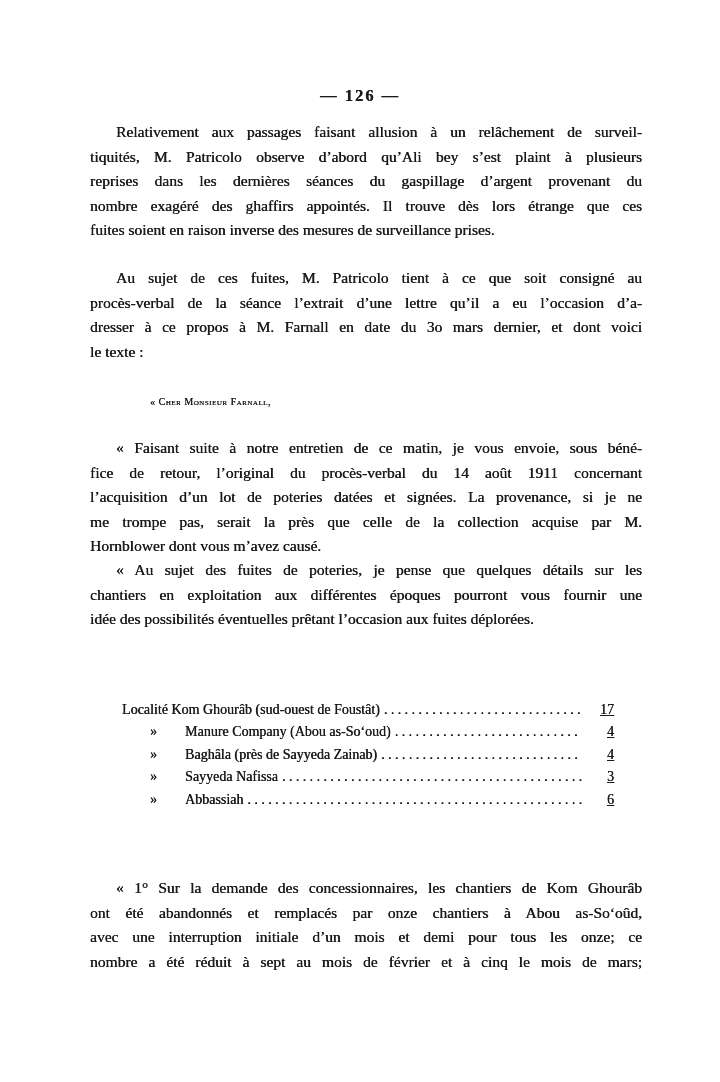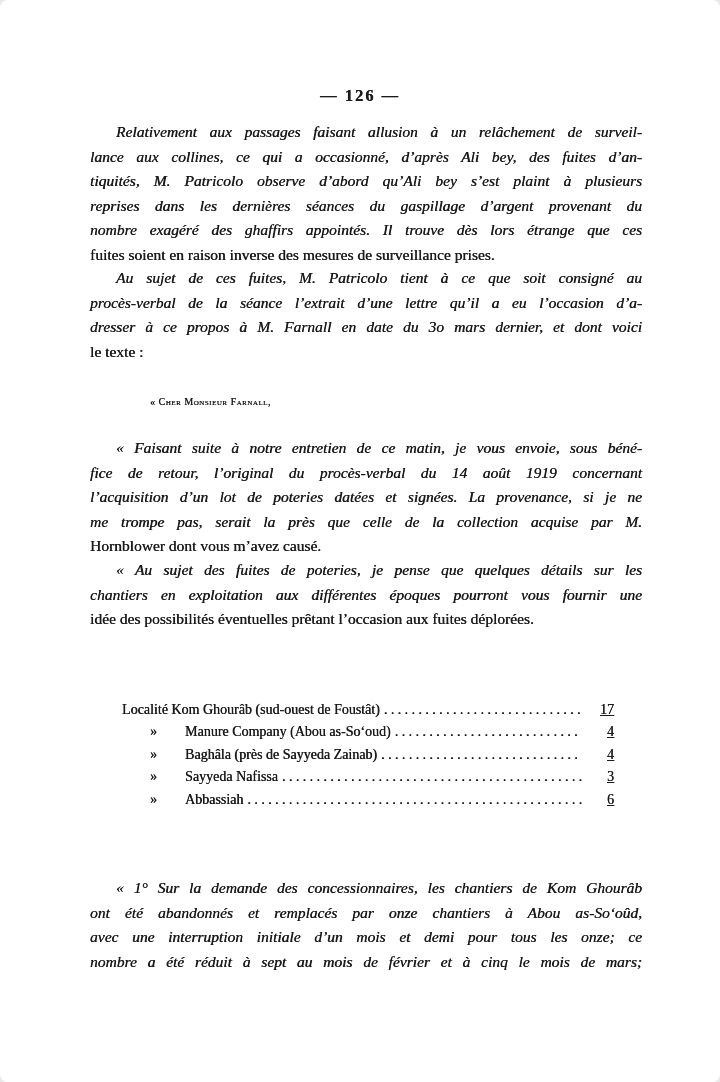--- a/index.html
+++ b/index.html
@@ -4,33 +4,32 @@
 <style>
   html,body { margin:0; padding:0; background:#e9e9e9; }
   .sheet {
     position:relative;
     width:720px; height:1082px;
     background:#ffffff;
     color:#1b1b1b;
     font-family:"Liberation Serif", serif;
     overflow:hidden;
     text-shadow:0.35px 0 0 currentColor; 
-    border-radius:8px;
   }
   .pageno {
     position:absolute; top:86px; left:0; width:720px;
     text-align:center;
     font-size:16.5px; font-weight:bold; letter-spacing:2px;
   }
   .block {
     position:absolute; left:90px; width:552px;
     font-size:15.5px; line-height:24.6px;
   }
   .line { text-align:justify; }
-  .line.fill { text-align-last:justify;font-style:italic; }
+  .line.fill { text-align-last:justify; }
   .line.ind  { text-indent:26px; }
   .salut {
     position:absolute; left:150px; width:492px;
     font-size:10px; line-height:24px;
     font-variant:small-caps; letter-spacing:0.5px;
   }
   .wtable {
     position:absolute; left:122px; width:492px;
     font-size:14px; line-height:22.4px;
   }
@@ -47,39 +46,38 @@
 </style>
 </head>
 <body>
 
 <div class="sheet">
 
   <div class="pageno">— 126 —</div>
 
   <div class="block" style="top:120px">
     <div class="line fill ind">Relativement aux passages faisant allusion à un relâchement de surveil-</div>
-    <div class="line fill">lance aux collines, ce qui a occasionné, d’après Ali bey, des fuites d’an-</div>
     <div class="line fill">tiquités, M. Patricolo observe d’abord qu’Ali bey s’est plaint à plusieurs</div>
     <div class="line fill">reprises dans les dernières séances du gaspillage d’argent provenant du</div>
     <div class="line fill">nombre exagéré des ghaffirs appointés. Il trouve dès lors étrange que ces</div>
     <div class="line">fuites soient en raison inverse des mesures de surveillance prises.</div>
   </div>
 
   <div class="block" style="top:266px">
     <div class="line fill ind">Au sujet de ces fuites, M. Patricolo tient à ce que soit consigné au</div>
     <div class="line fill">procès-verbal de la séance l’extrait d’une lettre qu’il a eu l’occasion d’a-</div>
     <div class="line fill">dresser à ce propos à M. Farnall en date du 3o mars dernier, et dont voici</div>
     <div class="line">le texte :</div>
   </div>
 
   <div class="salut" style="top:390px">« Cher Monsieur Farnall,</div>
 
   <div class="block" style="top:436px">
     <div class="line fill ind">« Faisant suite à notre entretien de ce matin, je vous envoie, sous béné-</div>
-    <div class="line fill">fice de retour, l’original du procès-verbal du 14 août 1919 concernant</div>
+    <div class="line fill">fice de retour, l’original du procès-verbal du 14 août 1911 concernant</div>
     <div class="line fill">l’acquisition d’un lot de poteries datées et signées. La provenance, si je ne</div>
     <div class="line fill">me trompe pas, serait la près que celle de la collection acquise par M.</div>
     <div class="line">Hornblower dont vous m’avez causé.</div>
   </div>
 
   <div class="block" style="top:558px">
     <div class="line fill ind">« Au sujet des fuites de poteries, je pense que quelques détails sur les</div>
     <div class="line fill">chantiers en exploitation aux différentes époques pourront vous fournir une</div>
     <div class="line">idée des possibilités éventuelles prêtant l’occasion aux fuites déplorées.</div>
   </div>

